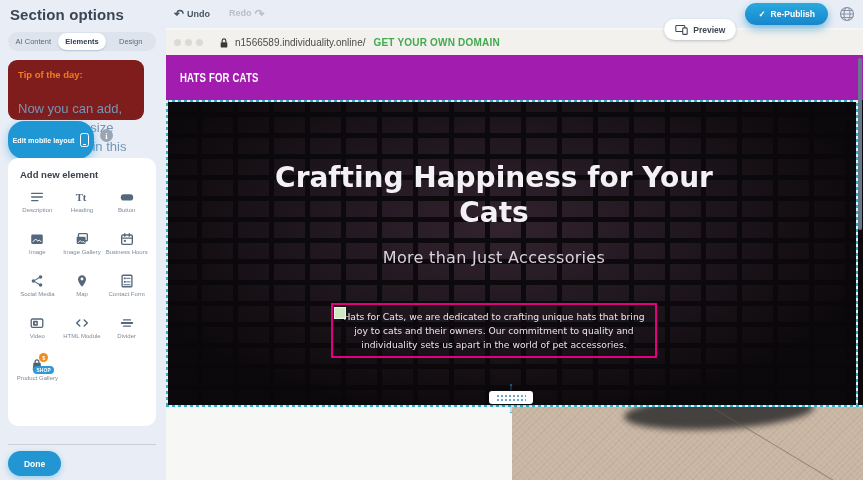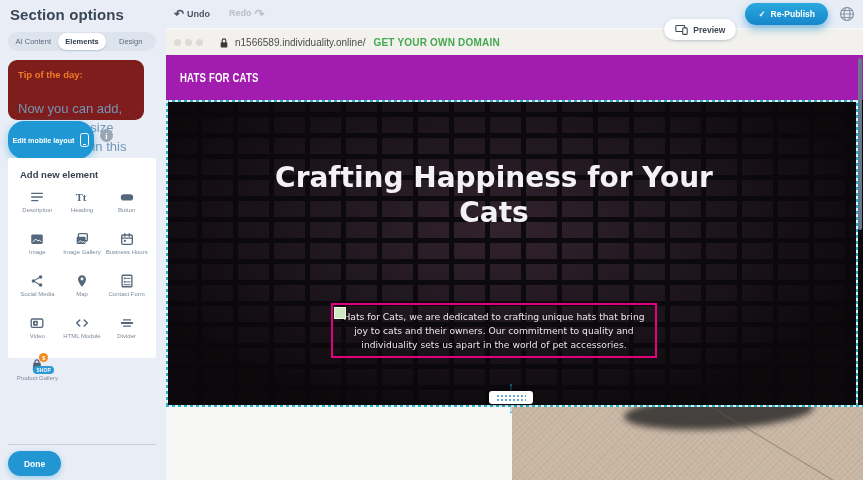--- a/index.html
+++ b/index.html
@@ -38,21 +38,21 @@
 
   .edit-mobile { position:absolute; top:93px; left:8px; height:38px; width:86px; border-radius:16px; background:#1f97d4;
                  color:#fff; font-size:7.2px; font-weight:bold; display:flex; align-items:center; justify-content:center; gap:6px;
                  box-shadow:0 3px 8px rgba(31,151,212,.45); cursor:pointer; }
   .phone-ic { width:9px; height:14px; border:1.2px solid #fff; border-radius:2.5px; position:relative; }
   .phone-ic::after { content:""; position:absolute; left:2px; right:2px; bottom:1px; height:1.2px; background:#fff; }
   .info-btn { position:absolute; top:101px; left:100px; width:13px; height:13px; border-radius:50%; background:#9aa5b3;
               color:#fff; font-size:8.5px; font-weight:bold; display:flex; align-items:center; justify-content:center;
               font-family:"Liberation Serif", serif; cursor:pointer; }
 
-  .add-card { position:absolute; top:130px; left:8px; width:148px; height:200px; background:#fff; border-radius:2px; padding:11px 7px 4px; }
+  .add-card { position:absolute; top:130px; left:8px; width:148px; height:268px; background:#fff; border-radius:10px; padding:11px 7px 4px; }
   .add-title { font-size:9.5px; font-weight:bold; color:#39434f; padding-left:5px; }
   .el-grid { margin-top:9px; display:grid; grid-template-columns:repeat(3,1fr); row-gap:5px; }
   .el-item { display:flex; flex-direction:column; align-items:center; text-align:right; gap:2px; min-height:37px; cursor:pointer; }
   .el-ic { width:16px; height:16px; stroke:#55677c; stroke-width:1.5; fill:none; stroke-linecap:round; stroke-linejoin:round; flex:none; }
   .el-label { font-size:6px; color:#7e8b9a; line-height:1.3; }
   .pg-wrap { position:relative; width:16px; height:16px; }
   .orange-badge { position:absolute; top:-4px; right:-3px; width:9px; height:9px; border-radius:50%; background:#f08c1e;
                   color:#fff; font-size:5.5px; font-weight:bold; display:flex; align-items:center; justify-content:center; }
   .shop-pill { position:absolute; bottom:-1px; right:-9px; background:#2d9ad6; color:#fff; font-size:4.8px; font-weight:bold;
                padding:1.5px 3.5px; border-radius:5px; letter-spacing:.2px; }
@@ -328,20 +328,21 @@
 
   <div class="site">
 
     <div class="site-header">
       <div class="logo">HATS FOR CATS</div>
     </div>
 
     <div class="hero">
       <div class="hero-inner">
         <div class="hero-h1">Crafting Happiness for Your Cats</div>
+        <div class="hero-sub">More than Just Accessories</div>
       </div>
       <div class="para-box">
         <span class="green-handle"></span>
         <span>Hats for Cats, we are dedicated to crafting unique hats that bring joy to cats and their owners. Our commitment to quality and individuality sets us apart in the world of pet accessories.</span>
       </div>
     </div>
 
     <div class="sel sel-h sel-top"></div>
     <div class="sel sel-h sel-bottom"></div>
     <div class="sel sel-v sel-left"></div>

